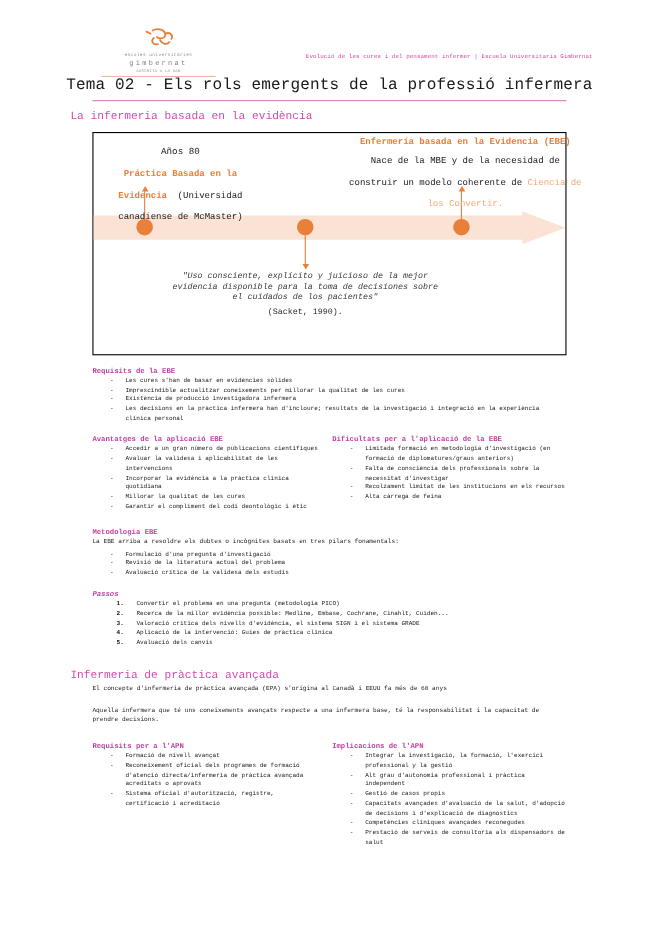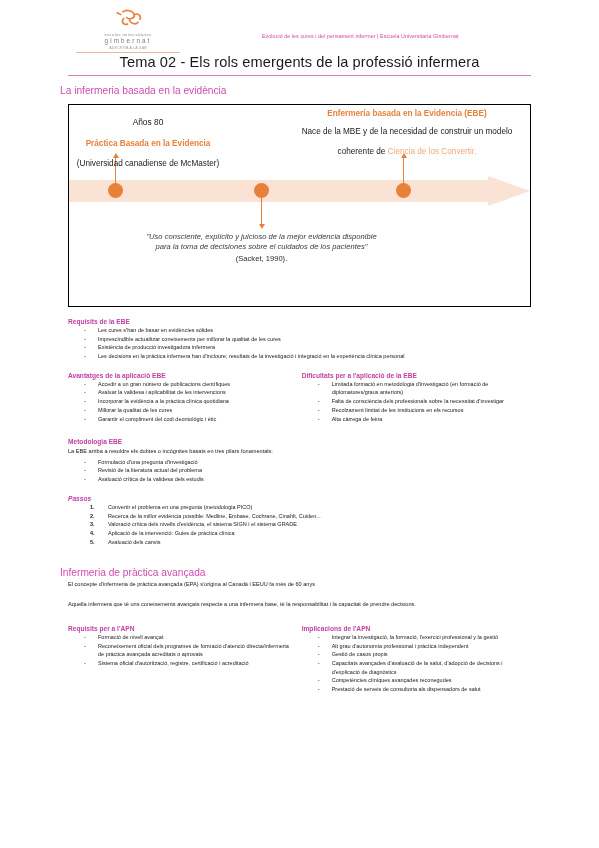--- a/index.html
+++ b/index.html
@@ -12,22 +12,23 @@
     height: 848px;
     font-family: "Liberation Sans", sans-serif;
     color: #231f20;
     position: relative;
     overflow: hidden;
   }
   .page {
     position: relative;
     width: 599px;
     height: 848px;
-    padding: 0;
+    padding: 16px;
     box-sizing: border-box;
+    font-family: Liberation Mono, monospace;
   }
 
   
   .header {
     position: relative;
     height: 52px;
   }
   .logo {
     position: absolute;
     left: 68px;
@@ -84,21 +85,21 @@
   }
   .title-rule {
     margin: 5px 68px 0 68px;
     border-top: 1.1px solid #d97fc0;
   }
 
   
   .h-pink {
     color: #d14bae;
     font-size: 10.2px;
-    margin: 9px 0 0 60px;
+    margin: 9px 0 0 48px;
     font-weight: normal;
   }
   .h-sub {
     color: #c13fa2;
     font-size: 6.6px;
     font-weight: bold;
     margin: 0 0 1px 0;
   }
   .h-sub-italic {
     color: #c13fa2;

